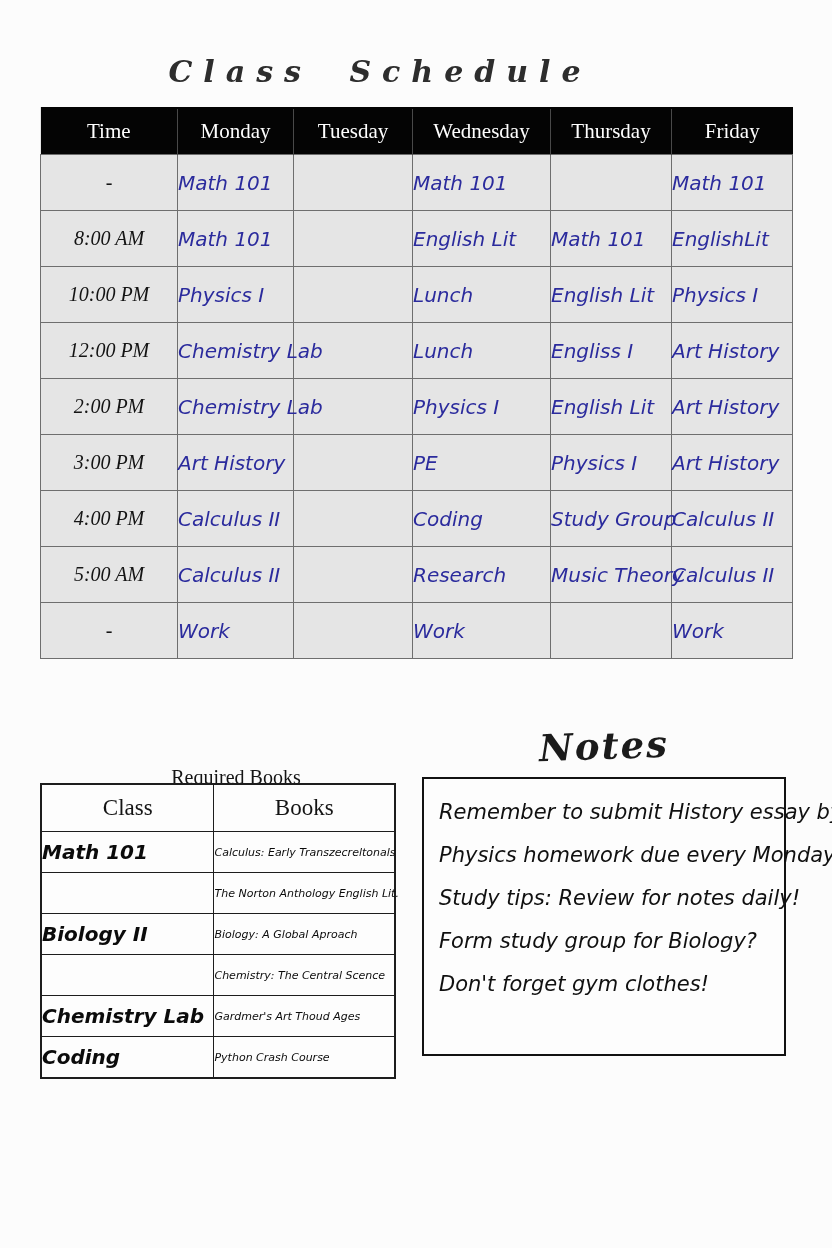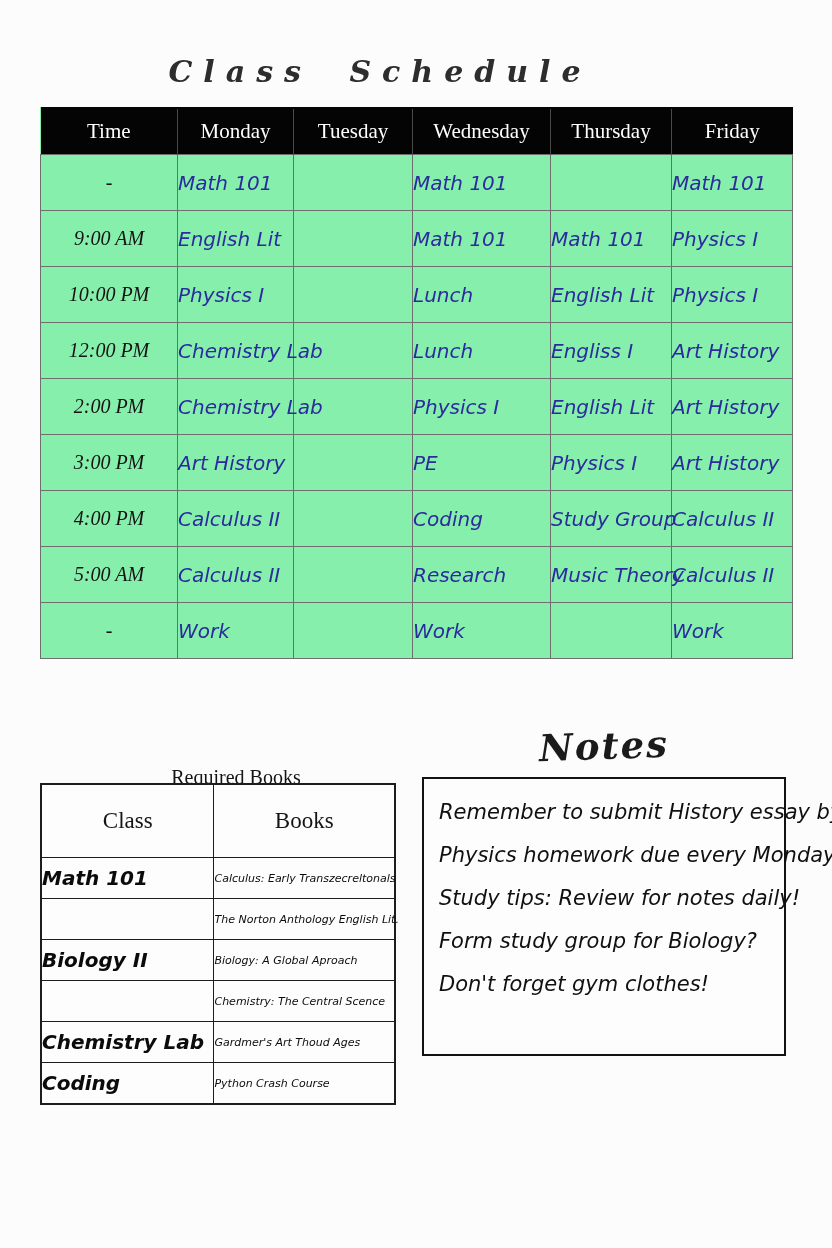--- a/index.html
+++ b/index.html
@@ -16,21 +16,21 @@
     text-align:center;
     font-family:"DejaVu Serif", serif;
     font-style:italic;font-weight:600;font-size:30px;
     letter-spacing:11px;word-spacing:16px;
     color:#2d2d2d;
   }
   
   table{border-collapse:collapse;table-layout:fixed;}
   .schedule{
     position:absolute;left:40px;top:107px;width:752px;
-    background:#86efac;
+    background:#e5e5e5;
   }
   .schedule thead th{
     background:#040404;color:#ffffff;
     font-family:"Liberation Serif", serif;
     font-weight:400;font-size:21px;
     height:45px;padding:0;text-align:center;
     border-top:2px solid #040404;
   }
   .schedule thead th + th{border-left:1px solid rgba(255,255,255,0.28);}
   .schedule tbody td{
@@ -59,21 +59,21 @@
     font-weight:400;font-size:20px;color:#141414;
   }
   .books{
     position:absolute;left:40px;top:783px;width:356px;
     border:2px solid #1d1d1d;
     background:#fdfdfd;
   }
   .books th{
     font-family:"Liberation Serif", serif;
     font-weight:400;font-size:23px;color:#141414;
-    height:40px;padding:16px;text-align:center;
+    height:40px;padding:3px;text-align:center;
     border:1px solid #1d1d1d;
   }
   .books td{
     border:1px solid #1d1d1d;
     height:40px;padding:0;vertical-align:middle;
   }
   .cell-class{
     font-family:"DejaVu Sans", sans-serif;
     font-style:italic;font-weight:600;font-size:20px;
     color:#0b0b0b;padding-left:10px;white-space:nowrap;
@@ -133,26 +133,26 @@
   <tbody>
     <tr>
       <td class="cell-time">-</td>
       <td class="cell-entry">Math 101</td>
       <td class="cell-entry"></td>
       <td class="cell-entry">Math 101</td>
       <td class="cell-entry"></td>
       <td class="cell-entry">Math 101</td>
     </tr>
     <tr>
-      <td class="cell-time">9:00 AM</td>
+      <td class="cell-time">8:00 AM</td>
+      <td class="cell-entry">Math 101</td>
+      <td class="cell-entry"></td>
       <td class="cell-entry">English Lit</td>
-      <td class="cell-entry"></td>
-      <td class="cell-entry">Math 101</td>
-      <td class="cell-entry">Math 101</td>
-      <td class="cell-entry">Physics I</td>
+      <td class="cell-entry">Math 101</td>
+      <td class="cell-entry">EnglishLit</td>
     </tr>
     <tr>
       <td class="cell-time">10:00 PM</td>
       <td class="cell-entry">Physics I</td>
       <td class="cell-entry"></td>
       <td class="cell-entry">Lunch</td>
       <td class="cell-entry">English Lit</td>
       <td class="cell-entry">Physics I</td>
     </tr>
     <tr>

